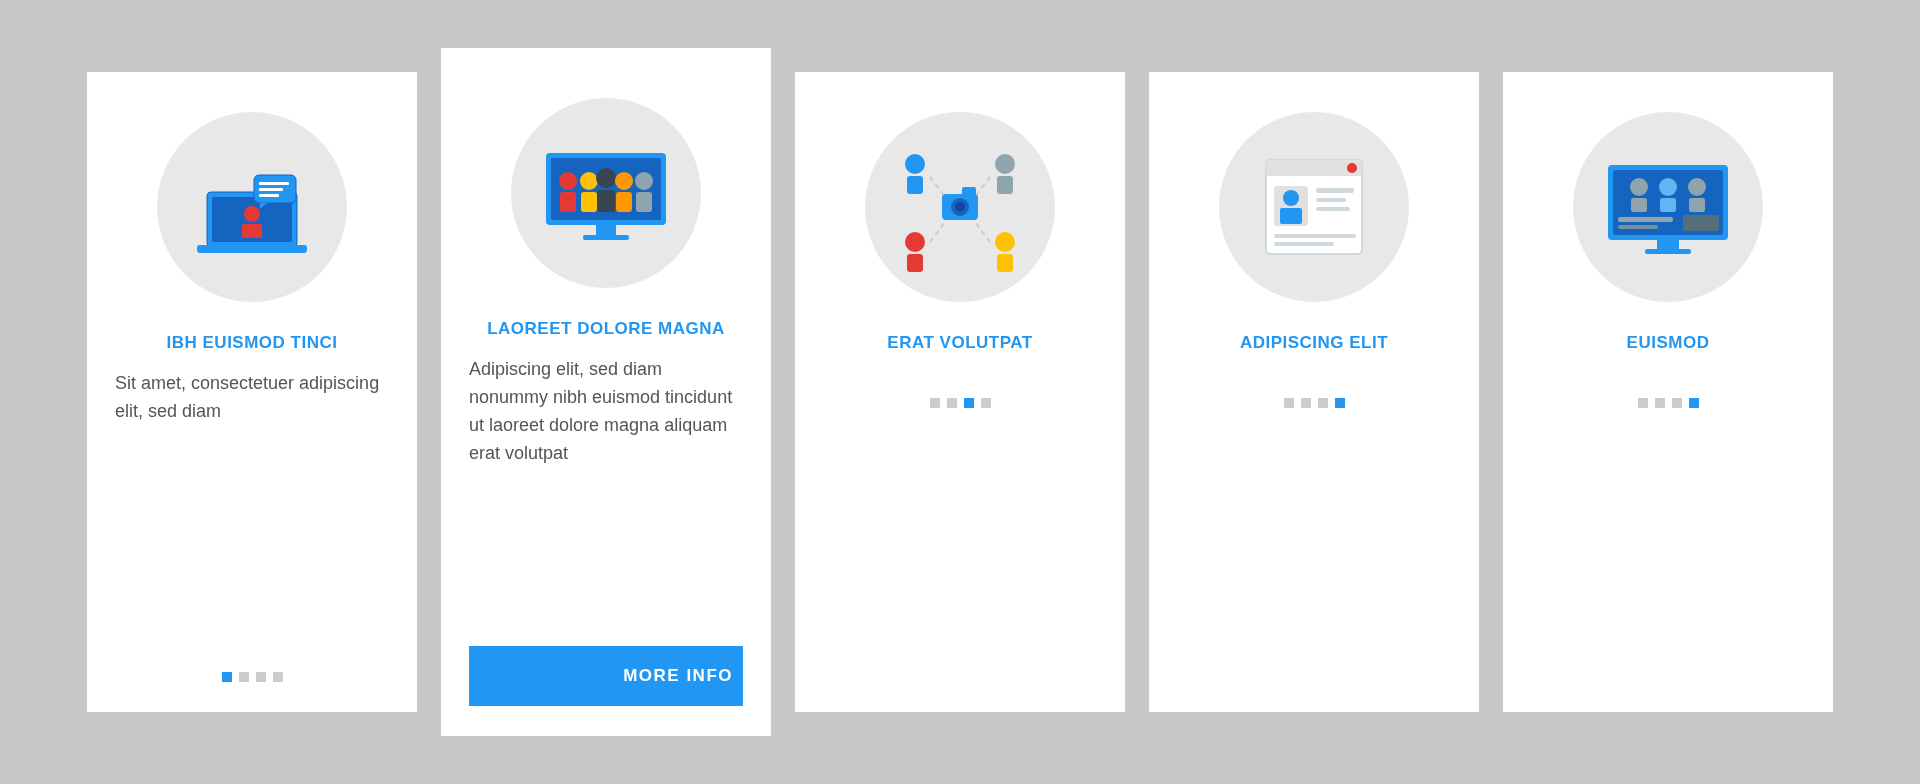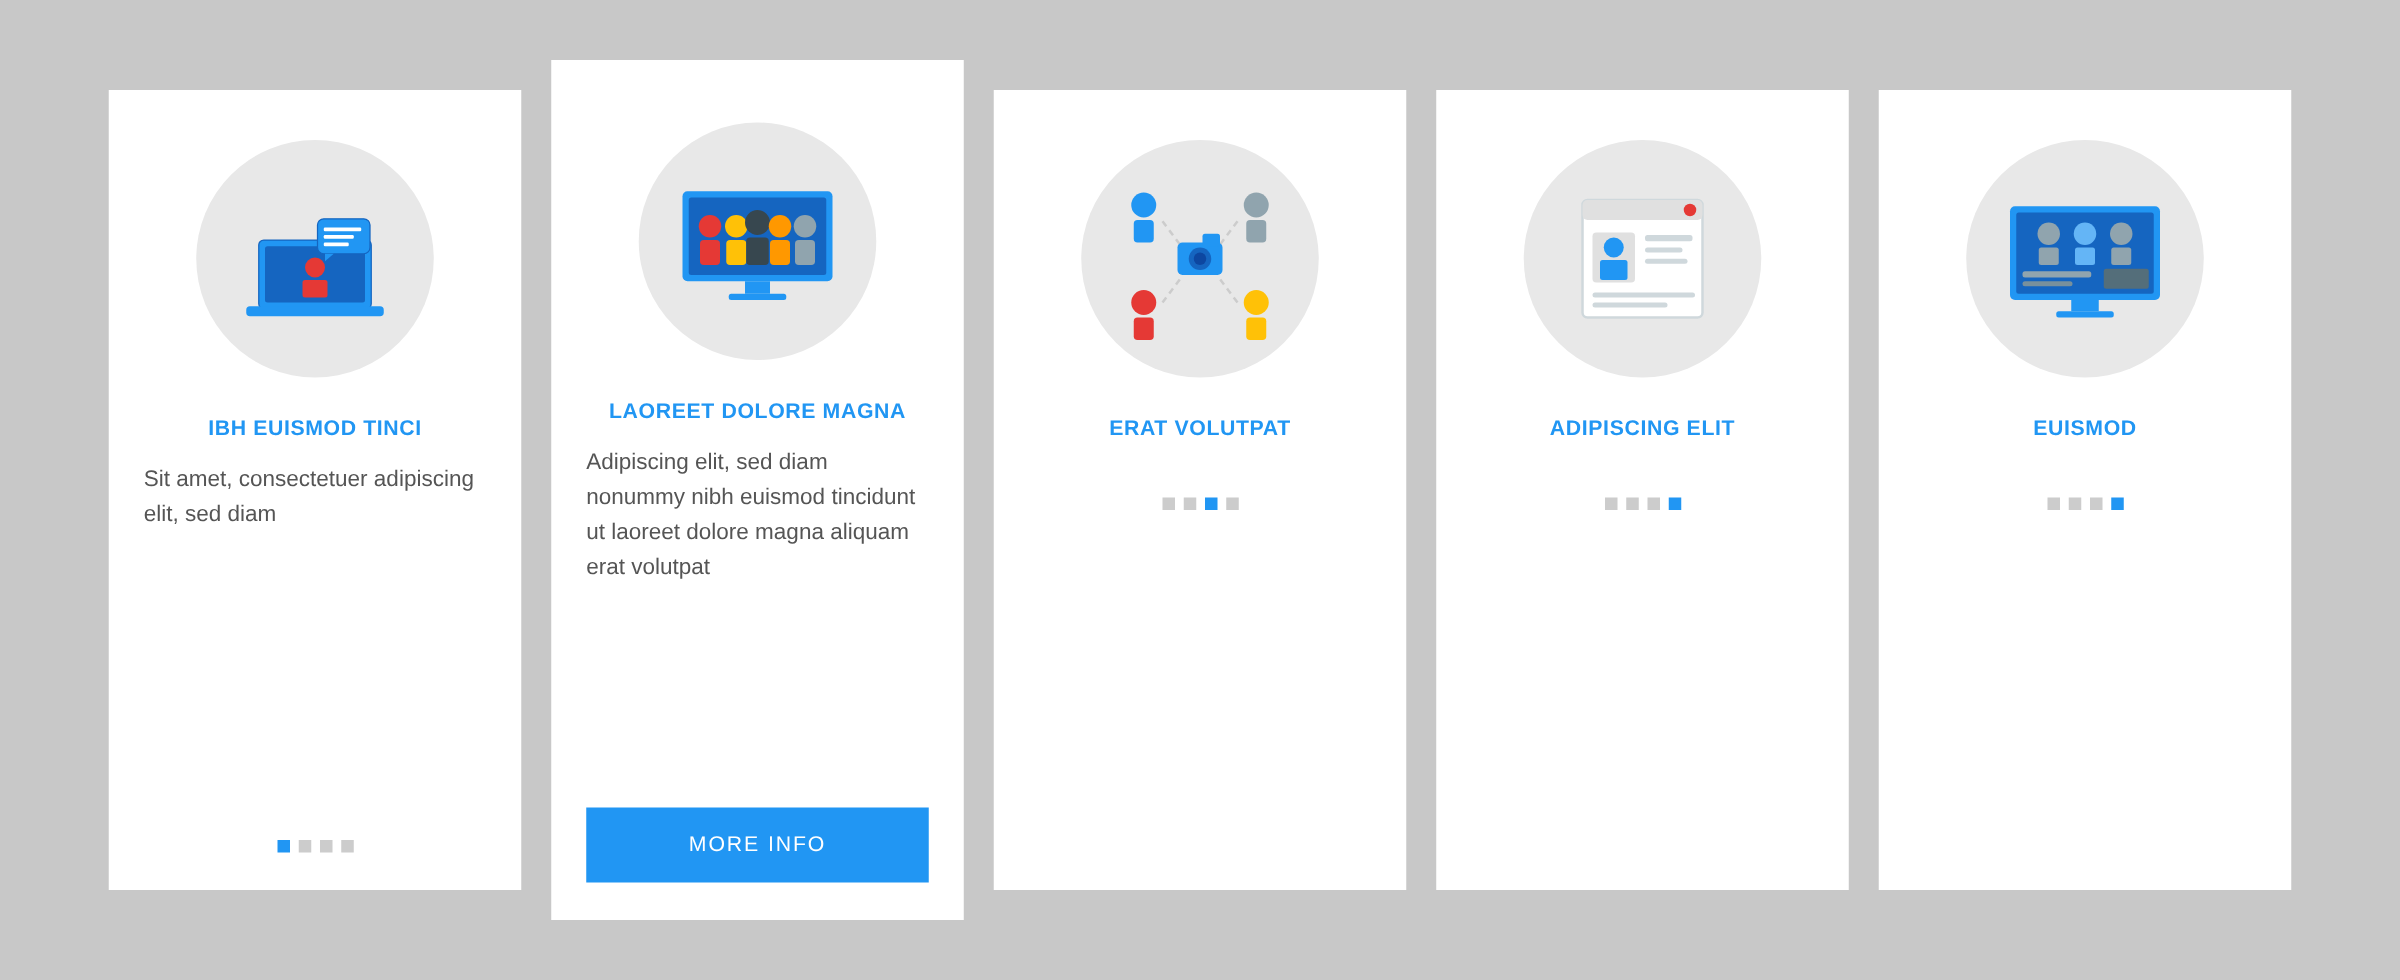--- a/index.html
+++ b/index.html
@@ -84,23 +84,23 @@
 
     .dot.active {
       background: #2196F3;
     }
 
     .more-info-btn {
       width: 100%;
       background: #2196F3;
       color: #ffffff;
       font-size: 17px;
-      font-weight: 400;
+      font-weight: 700;
       letter-spacing: 1.5px;
-      text-align: center;
+      text-align: right;
       padding: 20px 10px;
       margin-top: 28px;
       cursor: pointer;
       border: none;
       text-transform: uppercase;
     }
 
     
     svg { overflow: visible; }
   </style>

